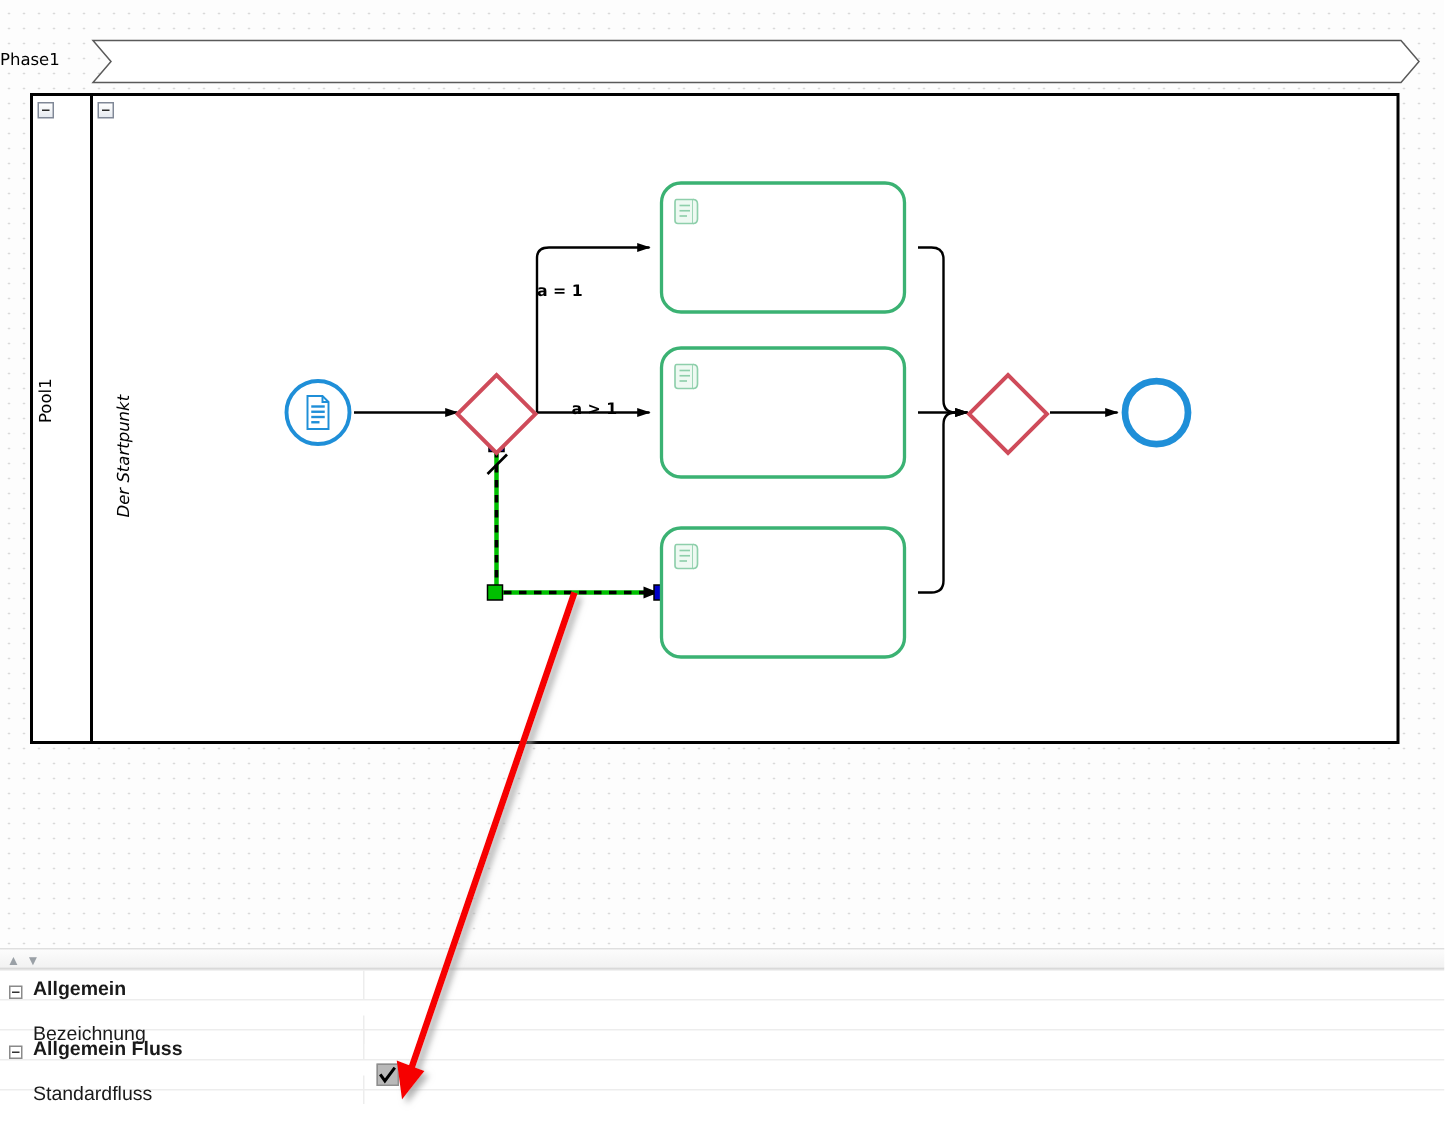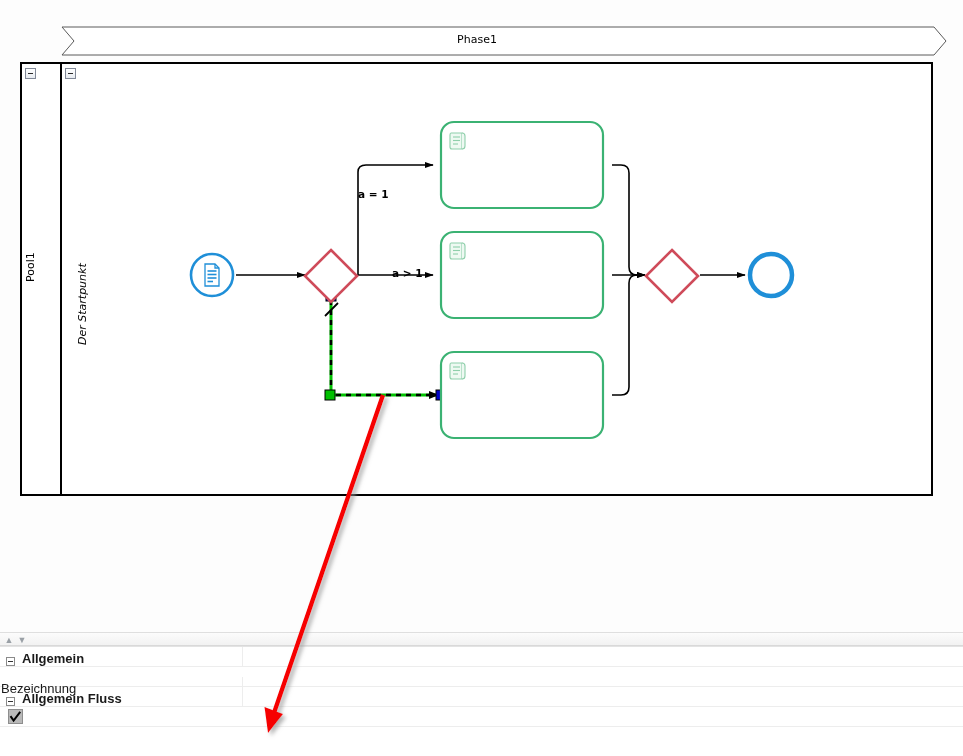--- a/index.html
+++ b/index.html
@@ -35,22 +35,21 @@
     position: absolute;
     font-family: "DejaVu Sans", sans-serif;
     font-size: 11px;
     color: #000000;
     white-space: nowrap;
     user-select: none;
   }
   #phase-label {
     left: 0; top: 33px;
     width: 930px;
-    text-align: center;
-    margin-left: 12px;
+    text-align: left;
   }
   #pool-label {
     left: 24px; top: 260px;
     transform-origin: left top;
     transform: rotate(-90deg) translate(-22px, 0);
     font-size: 11px;
   }
   #lane-label {
     left: 76px; top: 300px;
     transform-origin: left top;
@@ -59,21 +58,21 @@
     font-style: italic;
   }
   .flow-label {
     font-family: "DejaVu Sans", sans-serif;
     font-size: 10.5px;
     font-weight: 600;
     color: #000;
     text-align: right;
   }
   #flow-label-1 { left: 358px; top: 188px; }
-  #flow-label-2 { left: 392px; top: 267px; }
+  #flow-label-2 { left: 381px; top: 267px; }
 
   
   .collapse-box {
     position: absolute;
     width: 11px; height: 11px;
     border: 1px solid #808897;
     background: linear-gradient(#ffffff, #e6eaf0);
     box-sizing: border-box;
   }
   .collapse-box::after {
@@ -170,21 +169,21 @@
     background: #ffffff;
     flex: 0 0 auto;
   }
   .pg-expander::after {
     content: "";
     position: absolute;
     left: 1px; top: 3px;
     width: 5px; height: 1px;
     background: #333;
   }
-  .pg-indent { padding-left: 1px; margin-top: 19px; }
+  .pg-indent { padding-left: 22px; margin-top: 19px; }
 
   
   .pg-ellipsis-btn {
     width: 26px; height: 16px;
     border: 1px solid #a6b0bb;
     background: linear-gradient(#fdfdfd, #eceff3);
     display: flex; align-items: center; justify-content: center;
     box-sizing: border-box;
     margin-left: 2px;
   }
@@ -363,20 +362,23 @@
 
     <div class="pg-row category">
       <div class="pg-name">
         <span class="pg-expander"></span>
         <span>Allgemein Fluss</span>
       </div>
       <div class="pg-value"></div>
     </div>
 
     <div class="pg-row">
+      <div class="pg-name pg-indent">
+        <span>Standardfluss</span>
+      </div>
       <div class="pg-value">
         <div class="pg-checkbox">
           <svg width="13" height="12" viewBox="0 0 13 12">
             <path d="M1.5,5.2 L4.6,9.6 L11.2,0.8" fill="none" stroke="#000000" stroke-width="2"></path>
           </svg>
         </div>
       </div>
     </div>
 
   </div>

